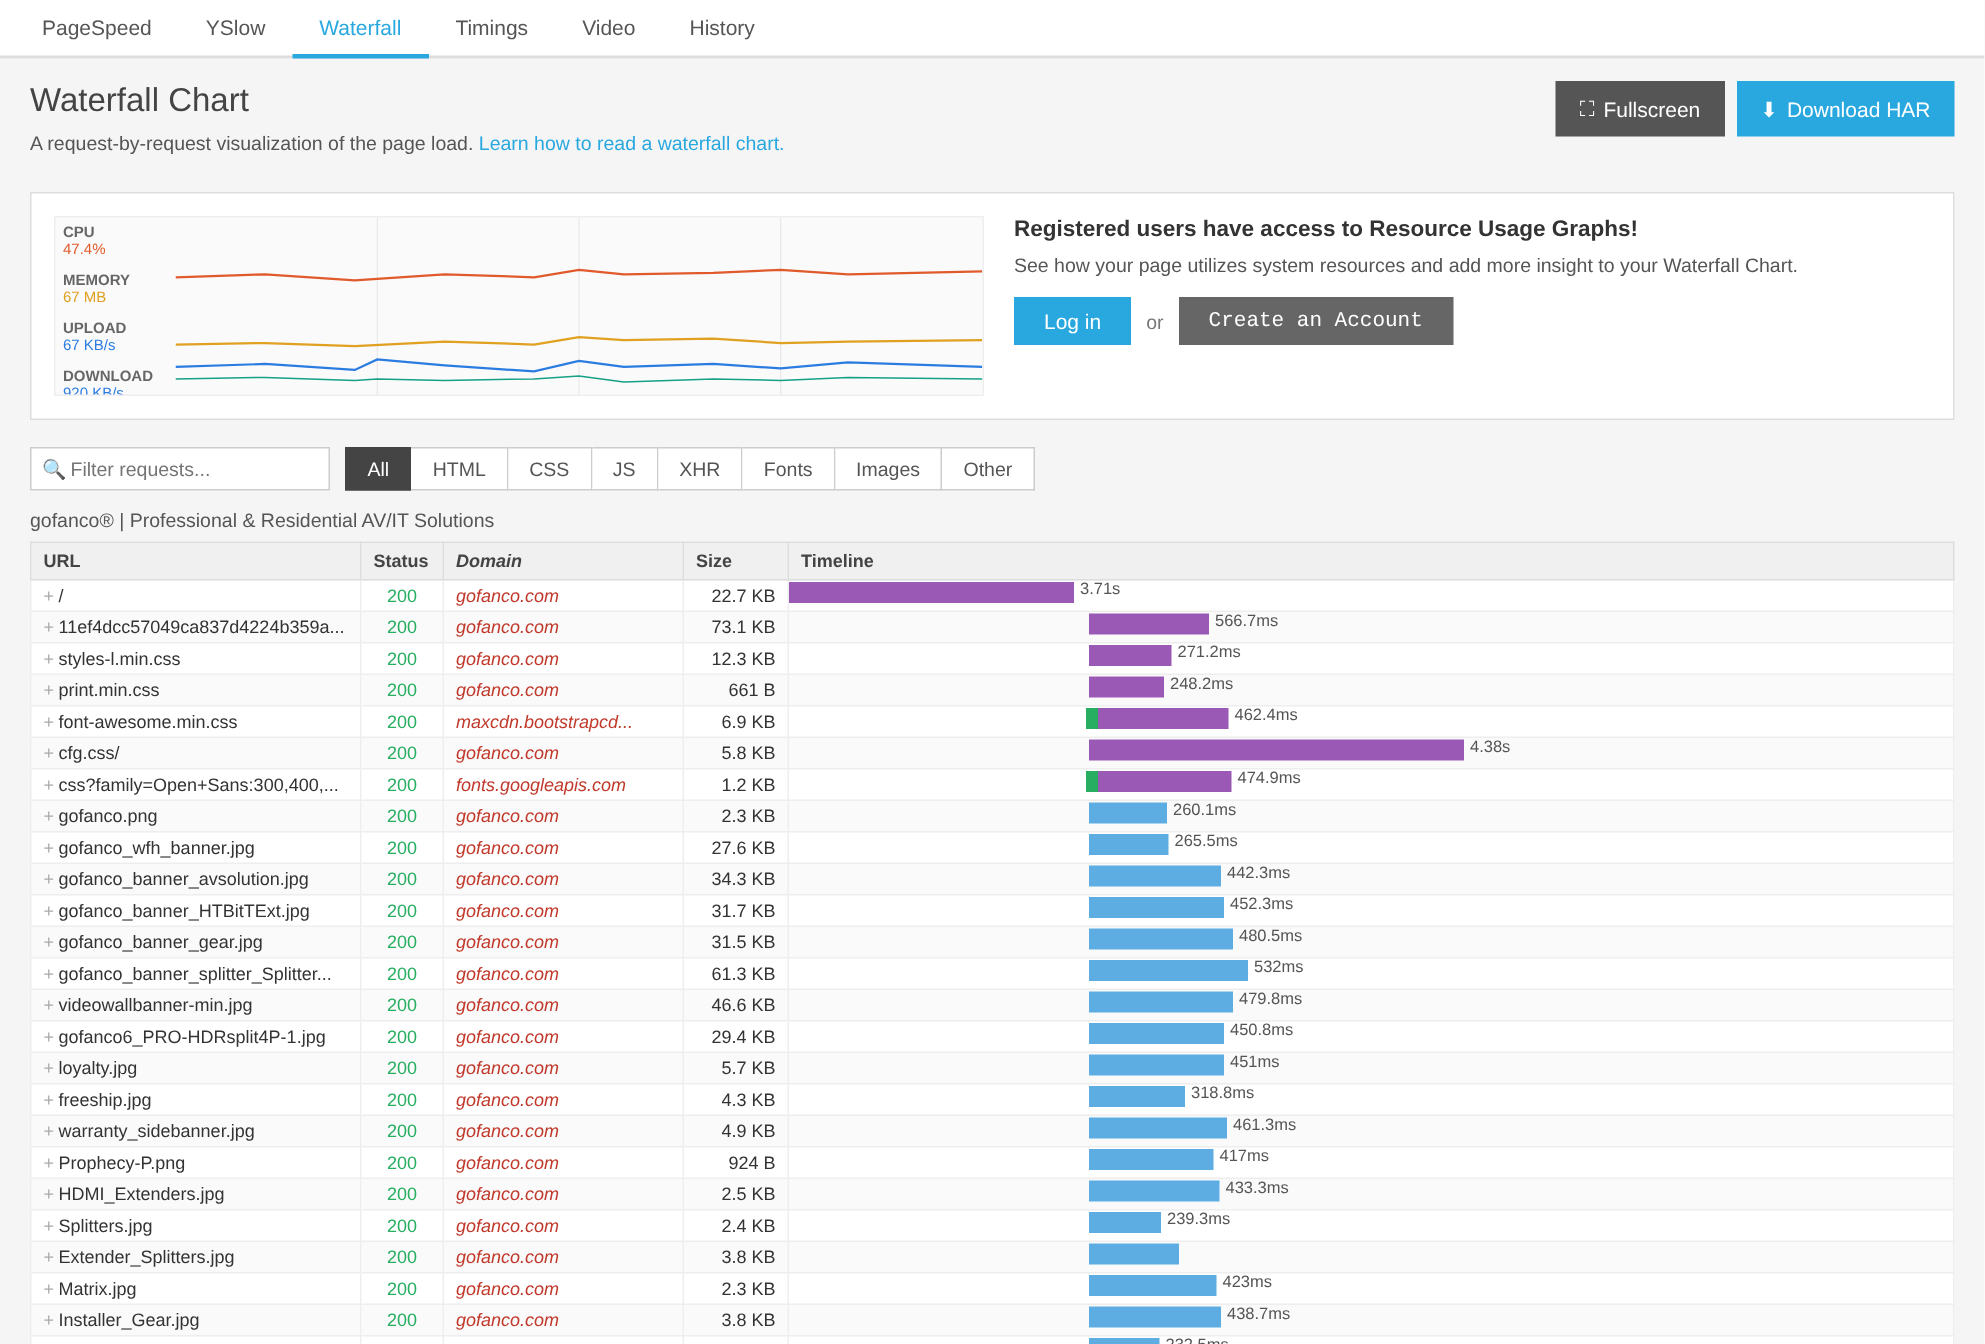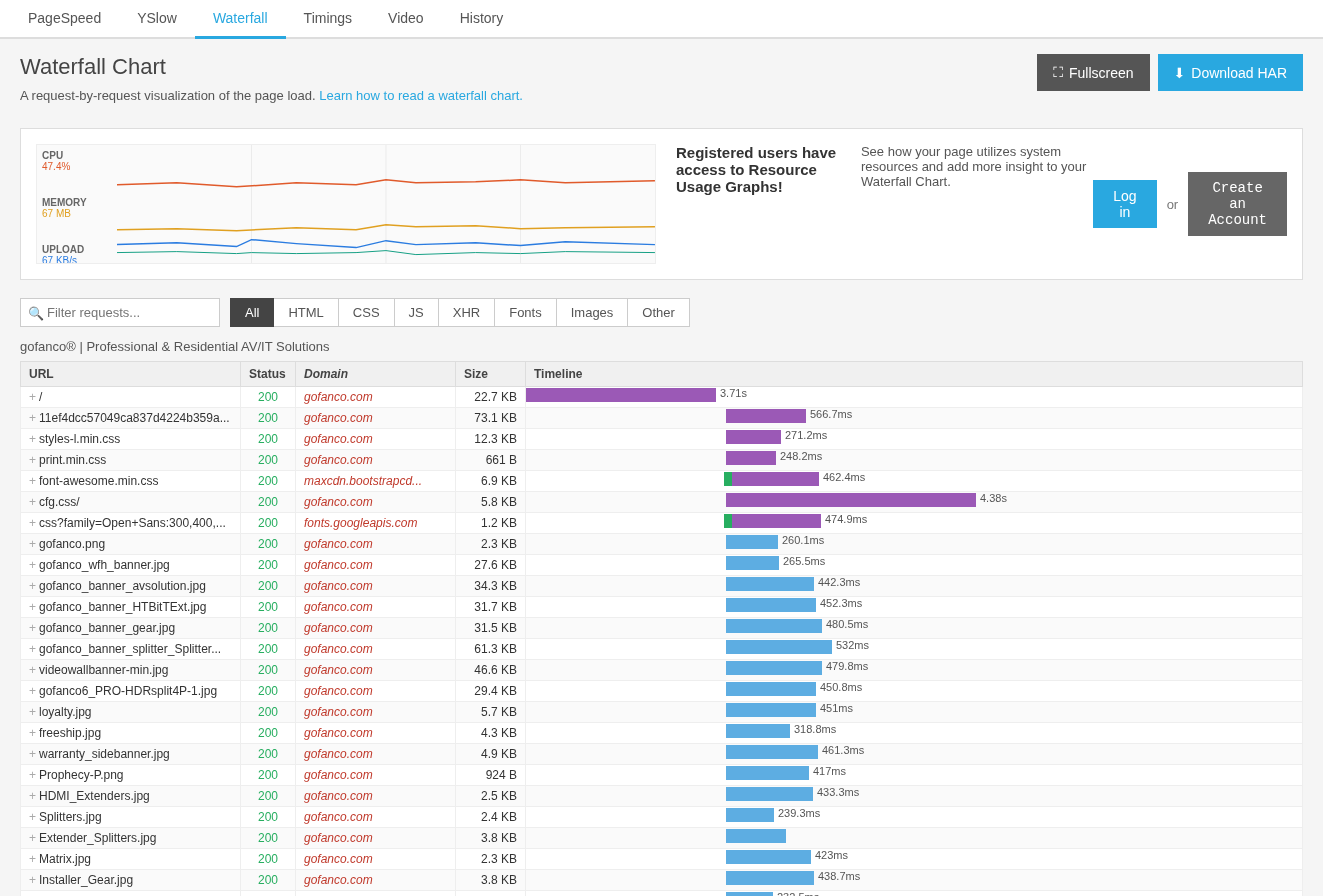--- a/index.html
+++ b/index.html
@@ -62,34 +62,35 @@
       position: relative;
       overflow: hidden;
     }
 
     .chart-labels {
       position: absolute;
       left: 5px;
       top: 5px;
       display: flex;
       flex-direction: column;
-      gap: 25px;
+      gap: 10px;
     }
     .chart-label-group { display: flex; flex-direction: column; }
     .chart-label-name { font-size: 10px; color: #666; font-weight: bold; }
     .chart-label-val { font-size: 10px; }
     .chart-label-val.red { color: #e05a2b; }
     .chart-label-val.yellow { color: #e0a020; }
     .chart-label-val.blue { color: #2b7ce0; }
 
     .chart-svg { position: absolute; top: 0; left: 80px; right: 0; bottom: 0; }
 
     .register-info {
       flex: 1;
       display: flex;
+      flex-direction: column;
     }
     .register-info h3 {
       font-size: 15px;
       color: #333;
       margin-bottom: 8px;
     }
     .register-info p {
       font-size: 13px;
       color: #555;
       margin-bottom: 14px;

